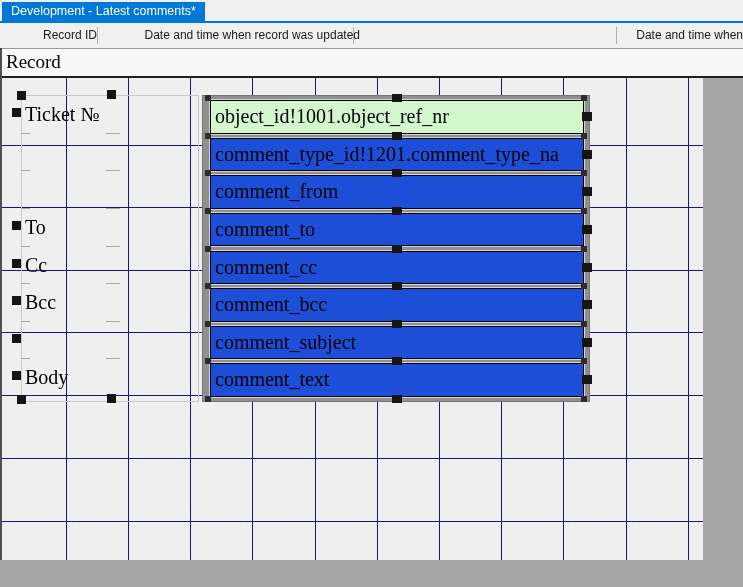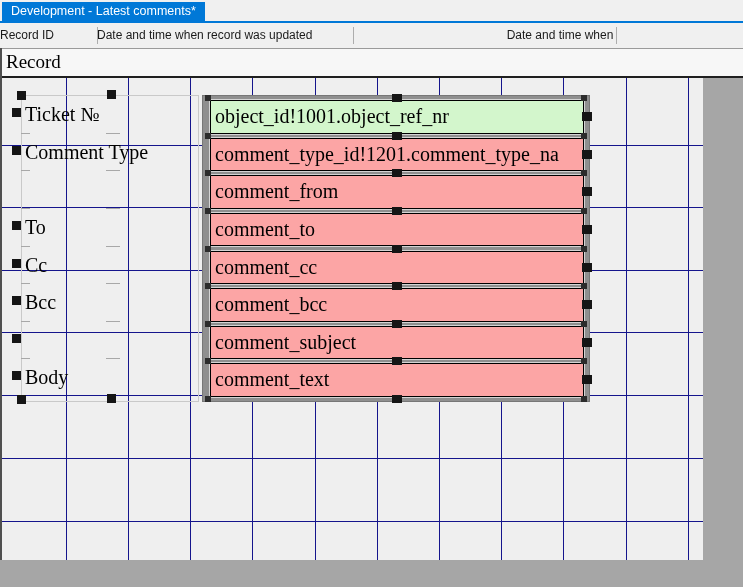--- a/index.html
+++ b/index.html
@@ -7,23 +7,23 @@
        font-family:"Liberation Sans",sans-serif;-webkit-font-smoothing:antialiased}
 
   
   .tab{position:absolute;left:2px;top:2px;height:19px;line-height:19px;padding:0 9px;
        background:var(--accent,#0078d7);color:#fff;font-size:12.5px;white-space:nowrap}
   .tab-underline{position:absolute;left:0;top:21px;width:743px;height:2px;background:var(--accent,#0078d7)}
 
   
   .header-row{position:absolute;left:0;top:23px;width:743px;height:25px;display:flex;overflow:hidden;
               font-size:12px;color:#1a1a1a;background:#f0f0f0}
-  .hcell{flex:0 0 auto;line-height:25px;text-align:left;white-space:nowrap;overflow:hidden}
+  .hcell{flex:0 0 auto;line-height:25px;text-align:right;white-space:nowrap;overflow:hidden}
   .hcell.c0{width:97px}.hcell.c1{width:256px}.hcell.c2{width:263px}
-  .hcell.c3{flex:1 1 auto;text-align:center;padding-left:17px}
+  .hcell.c3{flex:1 1 auto;text-align:right;padding-left:17px}
   .hsep{position:absolute;top:27px;height:17px;width:1px;background:#adadad}
 
   
   .band{position:absolute;left:0;top:48px;width:737px;height:27px;background:#f7f7f7;
         border-top:1px solid #9a9a9a;border-bottom:2px solid #1f1f1f;
         font-family:"Liberation Serif","DejaVu Serif",serif;font-size:19px;line-height:26px;padding-left:6px}
 
   
   .canvas{position:absolute;left:2px;top:78px;width:701px;height:482px;background:#efefef;overflow:hidden}
   .gl-v{position:absolute;top:0;width:1px;height:482px;background:var(--grid-line,#14148c)}
@@ -38,21 +38,21 @@
   .label-text{position:absolute;left:23px;top:0;line-height:37.6px;white-space:nowrap;color:#000000;
               font-family:"Liberation Serif","DejaVu Serif",serif;font-size:20px}
   .handle{position:absolute;width:9px;height:9px;background:#151515}
   .lbl-left-handle{left:10px;top:12px}
   .lbl-dash{position:absolute;height:1px;background:#a8a8a8;top:calc(17px + var(--i)*37.625px)}
   .lbl-dash.a{left:19px;width:9px}.lbl-dash.b{left:104px;width:14px}
 
   
   .fields-block{position:absolute;left:201px;top:18px;width:386px;height:305px;background:#8f8f8f;outline:1px solid #777}
   .field-cell{position:absolute;left:7px;top:calc(4px + var(--i)*37.625px);width:374px;height:33.6px;
-              box-sizing:border-box;background:#fca5a5;border:1px solid #000;outline:1px solid #d4d4d4;
+              box-sizing:border-box;background:#1d4ed8;border:1px solid #000;outline:1px solid #d4d4d4;
               font-family:"Liberation Serif","DejaVu Serif",serif;font-size:20px;line-height:31px;
               padding-left:4px;white-space:nowrap;overflow:hidden;color:#000}
   .field-cell.highlight{background:var(--field-highlight,#d3f6cc)}
   .fb-center{left:189px;top:calc(var(--b)*37.625px - 2px);width:10px;height:8px}
   .fb-corner{position:absolute;width:6px;height:6px;background:#2c2c2c;top:calc(var(--b)*37.625px - 1px)}
   .fb-corner.l{left:2px}.fb-corner.r{left:378px}
   .fb-right{left:379px;top:calc(4px + var(--i)*37.625px + 12px);width:10px;height:9px}
 </style>
 </head>
 <body>
@@ -112,24 +112,20 @@
     <div class="lbl-dash a" style="--i:7"></div>
     <div class="lbl-dash b" style="--i:7"></div>
     <div class="handle" style="left:15px;top:13px"></div>
     <div class="handle" style="left:105px;top:12px"></div>
     <div class="handle" style="left:15px;top:317px"></div>
     <div class="handle" style="left:105px;top:316px"></div>
 
     <div class="label-row" style="--i:0">
       <span class="handle lbl-left-handle"></span>
       <span class="label-text">Ticket №</span>
-    </div>
-    <div class="label-row" style="--i:1">
-      <span class="handle lbl-left-handle"></span>
-      <span class="label-text">Comment Type</span>
     </div>
     <div class="label-row" style="--i:3">
       <span class="handle lbl-left-handle"></span>
       <span class="label-text">To</span>
     </div>
     <div class="label-row" style="--i:4">
       <span class="handle lbl-left-handle"></span>
       <span class="label-text">Cc</span>
     </div>
     <div class="label-row" style="--i:5">

